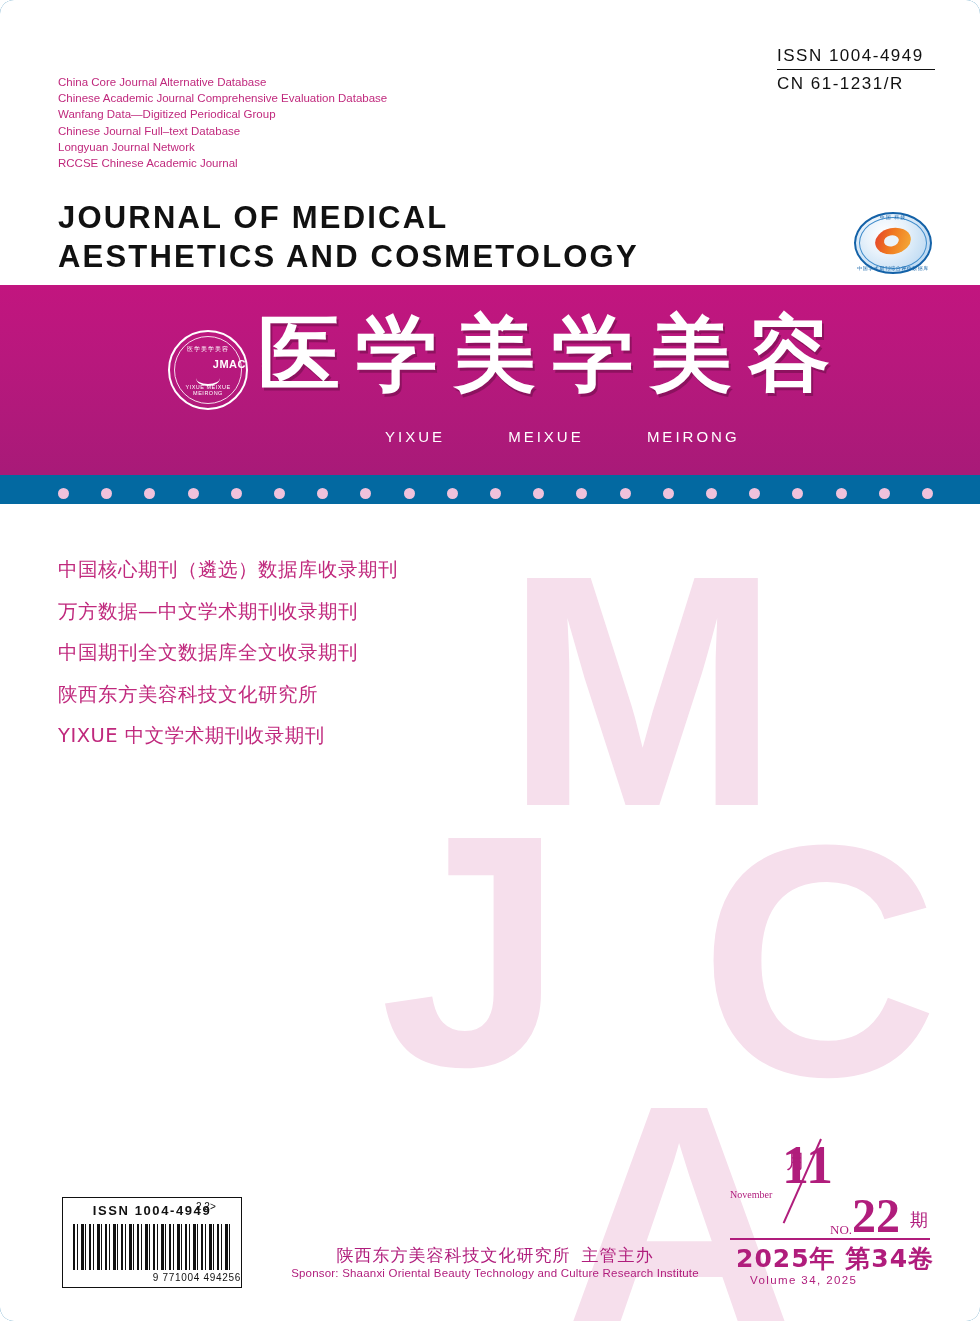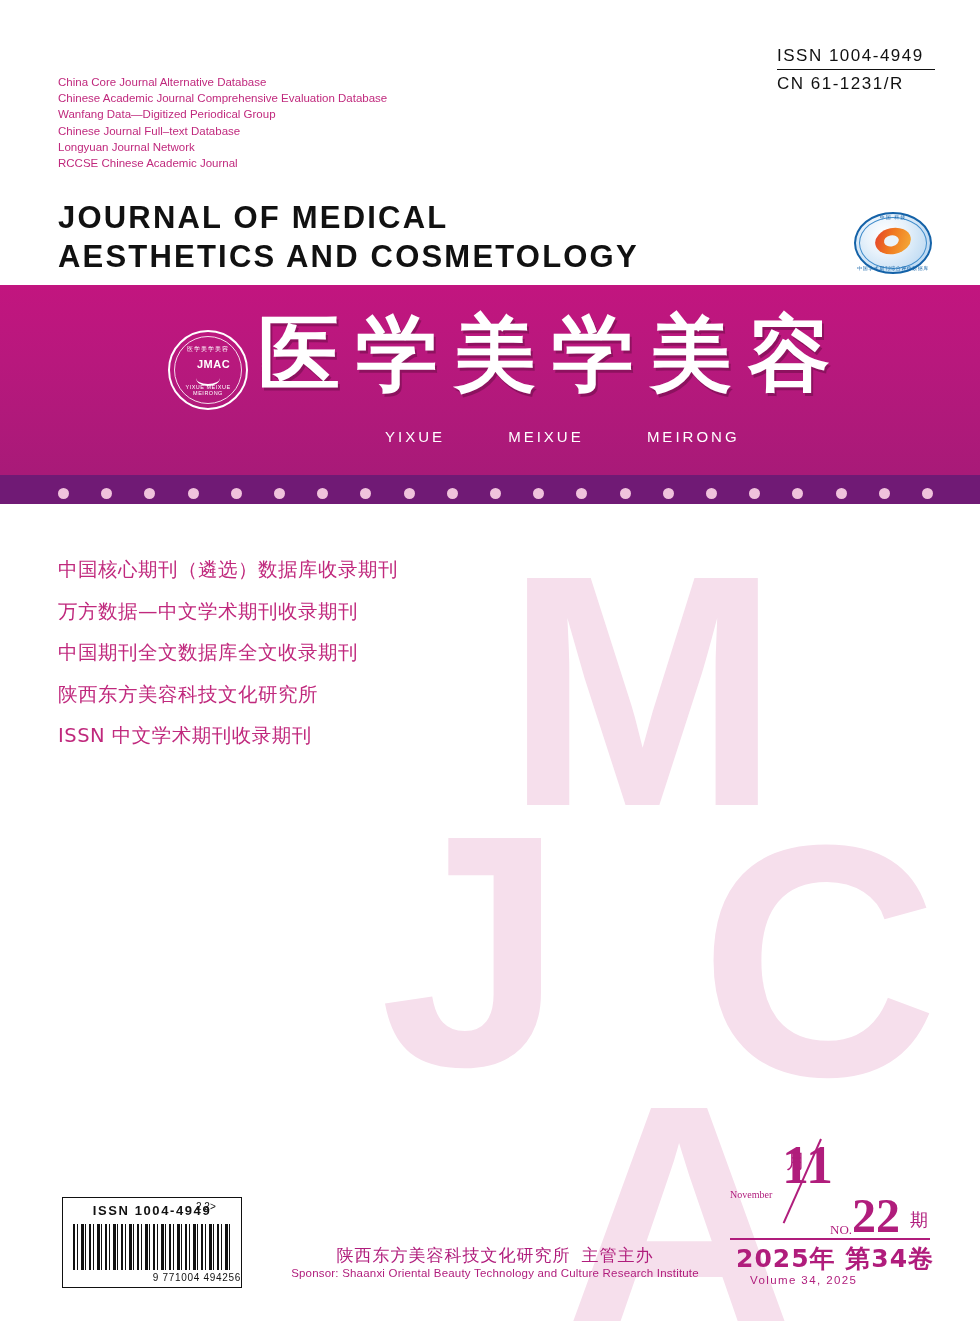--- a/index.html
+++ b/index.html
@@ -5,23 +5,24 @@
   html, body {
     margin: 0;
     padding: 0;
     background: #ffffff;
   }
   .page {
     position: relative;
     width: 980px;
     height: 1321px;
     margin: 0 auto;
-    background: #701a75;
+    background: #0369a1;
     overflow: hidden;
     font-family: "Liberation Sans", sans-serif;
+    border-radius: 14px;
   }
   
   .top-band {
     position: absolute;
     left: 0; top: 0;
     width: 980px; height: 285px;
     background: #ffffff;
   }
   .issn-block {
     position: absolute;
@@ -176,26 +177,25 @@
     width: 76px;
     text-align: center;
     font-size: 6px;
     color: #ffffff;
     letter-spacing: 1px;
   }
   .logo-circle .lc-mark {
     position: absolute;
     left: 0; top: 26px;
     width: 76px;
-    text-align: left;
+    text-align: right;
     font-size: 11px;
     font-weight: bold;
     color: #ffffff;
     letter-spacing: 0.5px;
-    padding-left: 27px;
   }
   .logo-circle .lc-sub {
     position: absolute;
     left: 0; bottom: 12px;
     width: 76px;
     text-align: center;
     font-size: 5.5px;
     color: #ffffff;
     letter-spacing: 0.5px;
   }
@@ -489,21 +489,21 @@
     <div class="watermark wm-m">M</div>
     <div class="watermark wm-j">J</div>
     <div class="watermark wm-c">C</div>
     <div class="watermark wm-a">A</div>
 
     <div class="cn-db-list">
       <div>中国核心期刊（遴选）数据库收录期刊</div>
       <div>万方数据—中文学术期刊收录期刊</div>
       <div>中国期刊全文数据库全文收录期刊</div>
       <div>陕西东方美容科技文化研究所</div>
-      <div>ISSN 中文学术期刊收录期刊</div>
+      <div>YIXUE 中文学术期刊收录期刊</div>
     </div>
 
     <div class="barcode-box">
       <div class="barcode-issn">ISSN 1004-4949</div>
       <div class="barcode-bars"></div>
       <div class="barcode-num">9 771004 494256</div>
     </div>
     <div class="barcode-addon">2 2&gt;</div>
 
     <div class="publisher">

